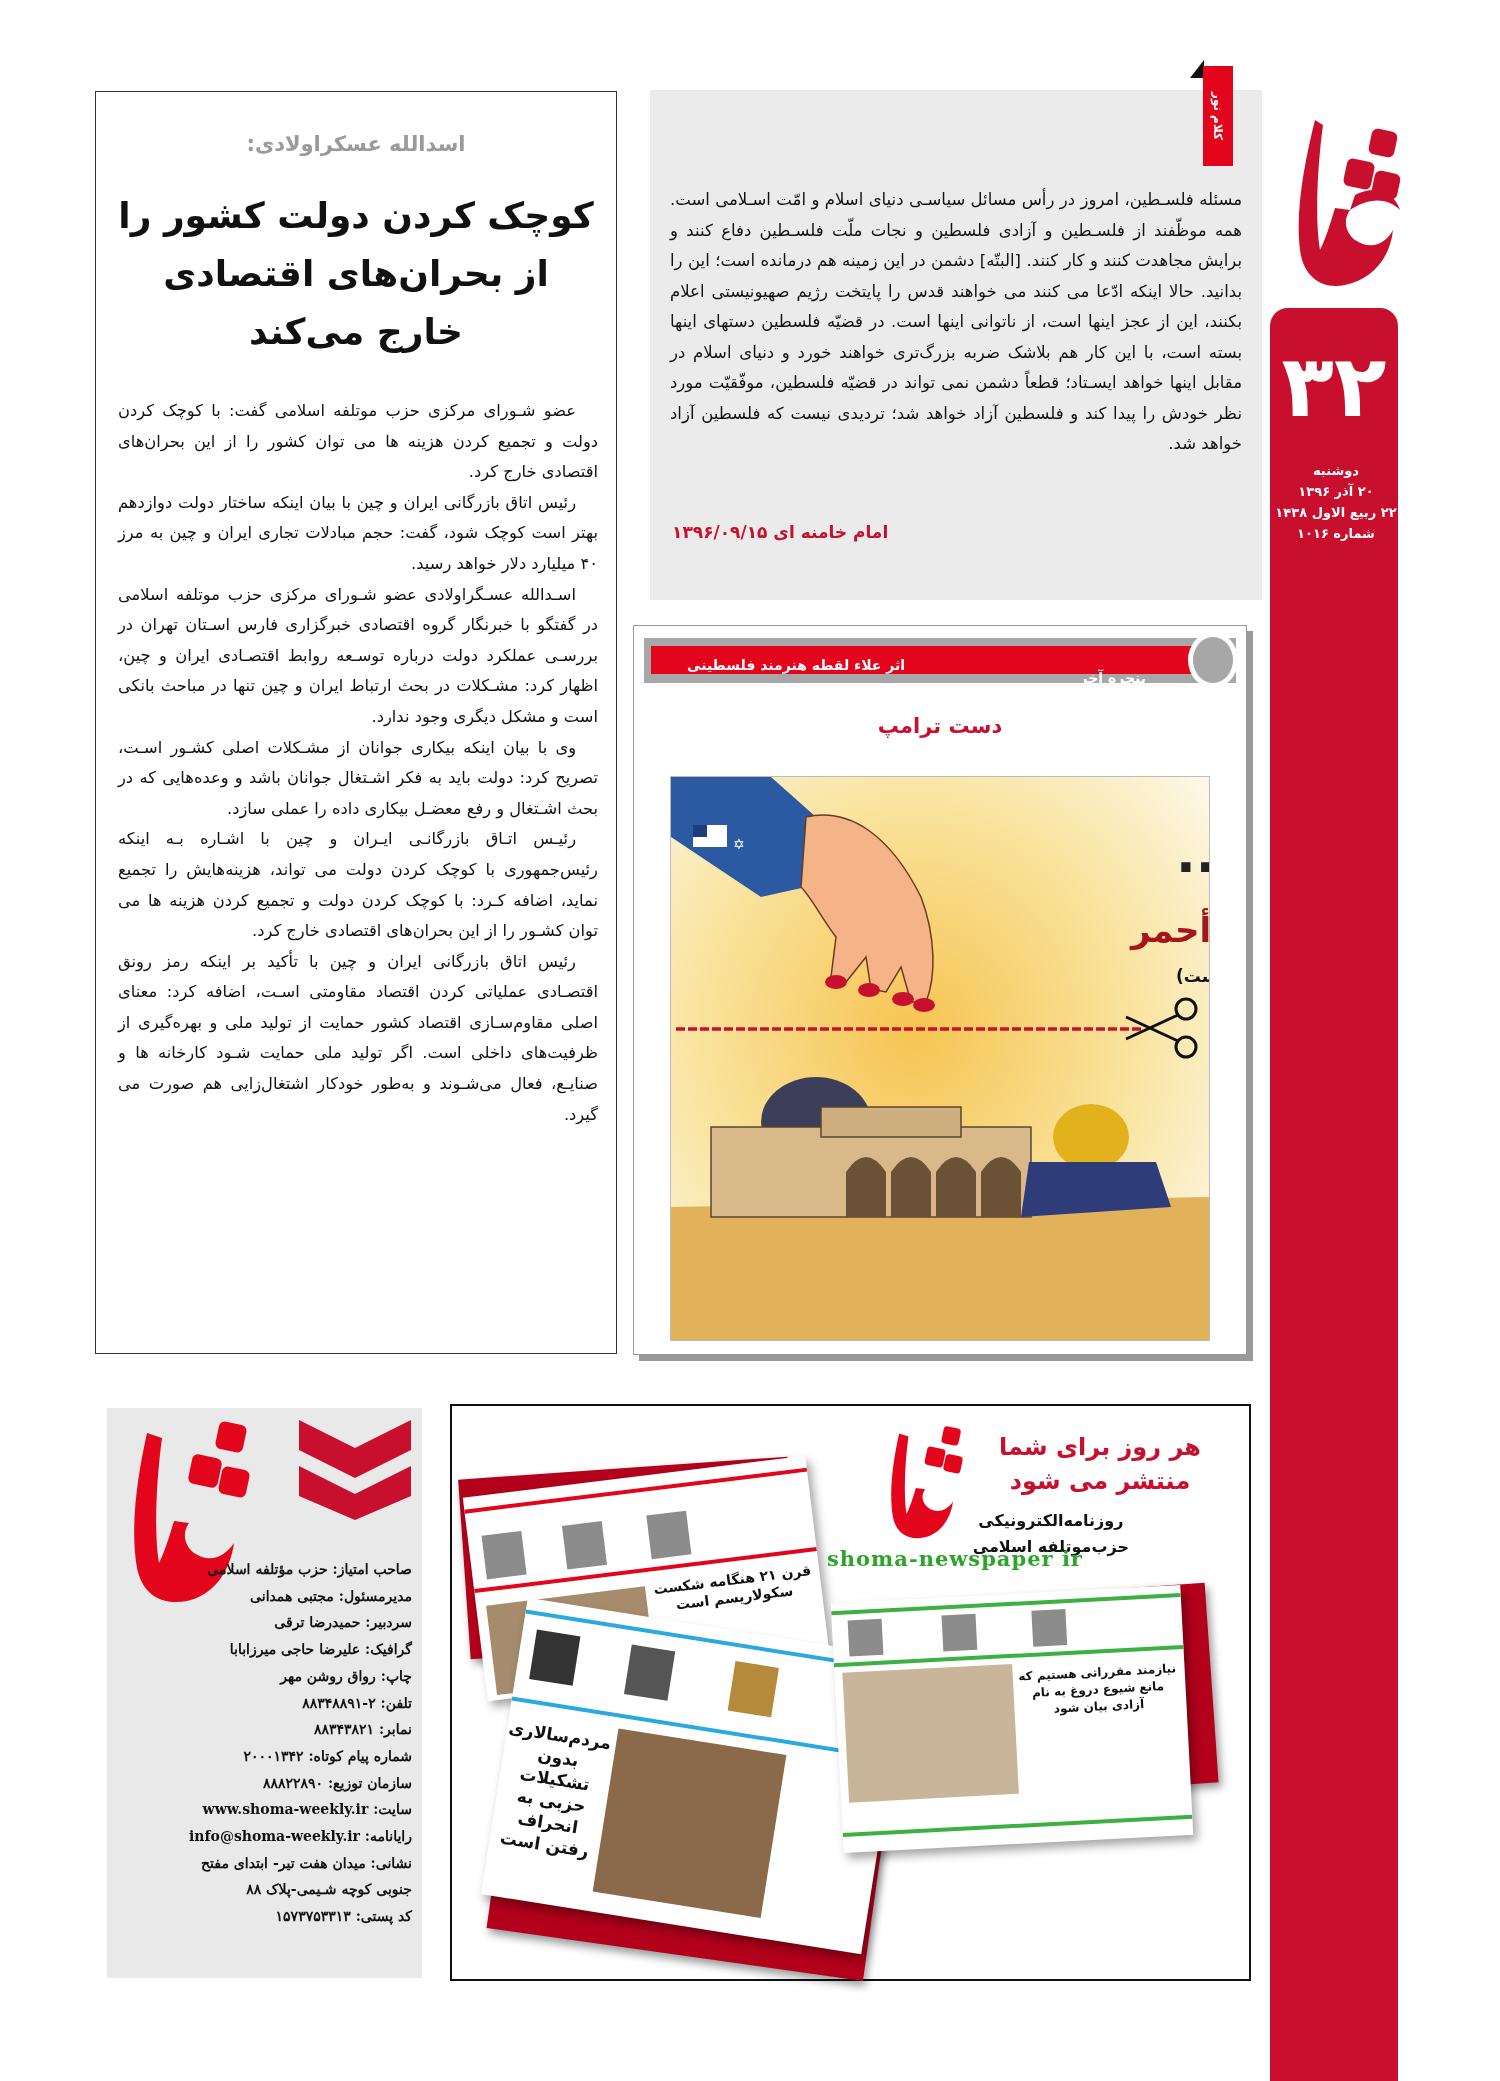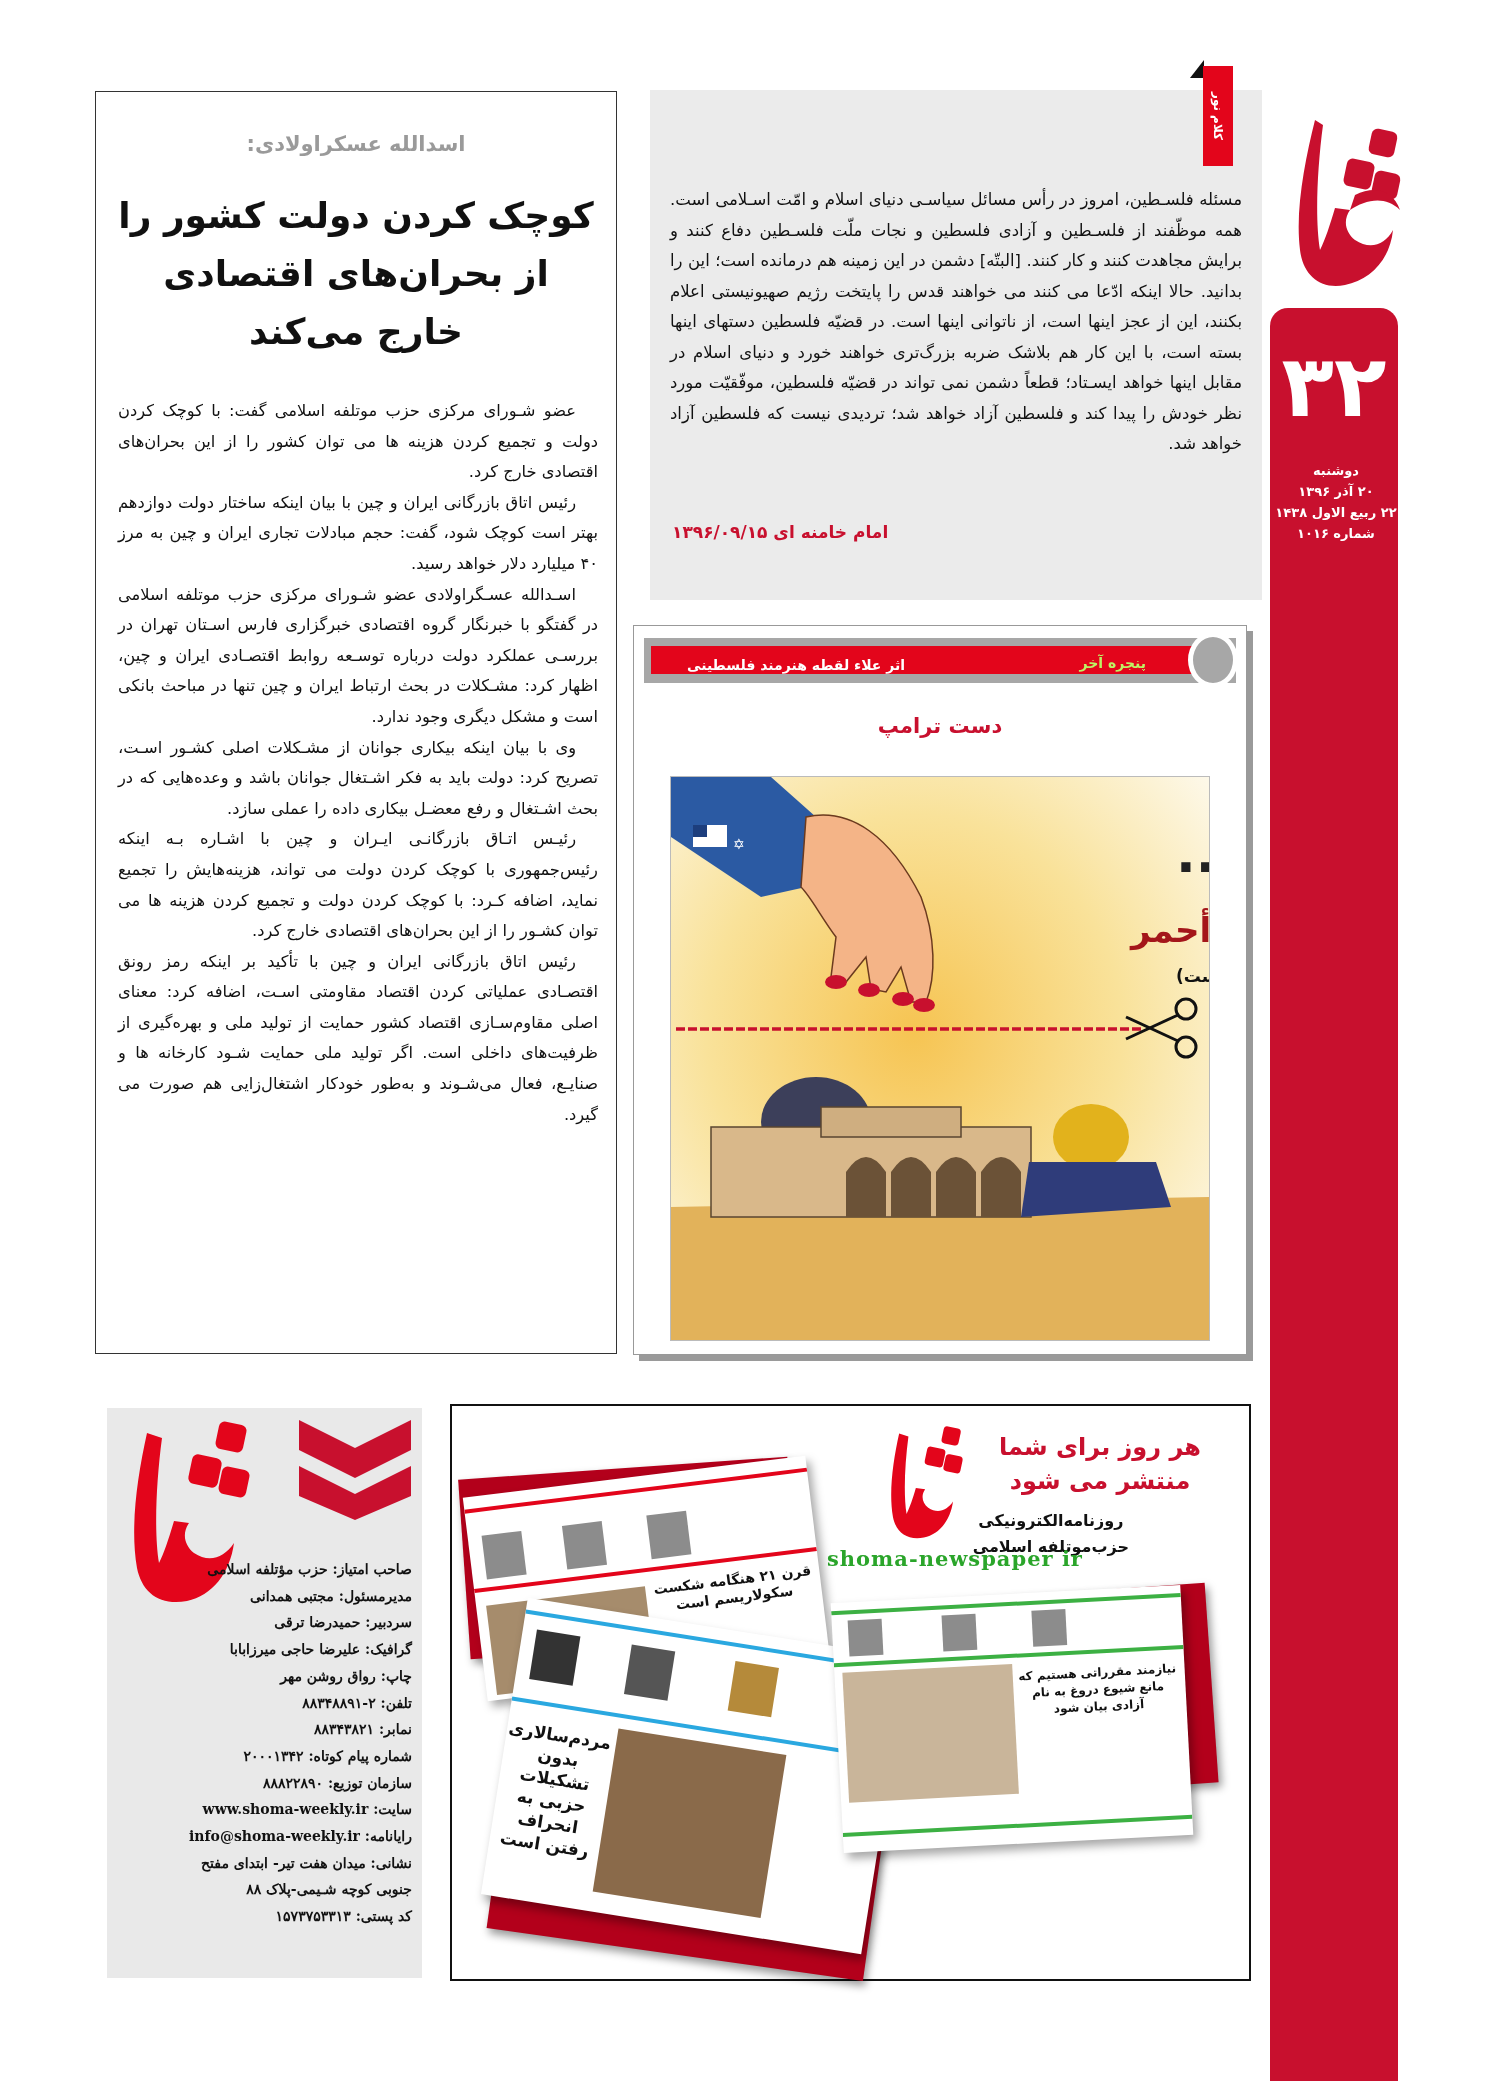--- a/index.html
+++ b/index.html
@@ -22,21 +22,21 @@
   #article-box{position:absolute;left:95px;top:91px;width:522px;height:1263px;border:1.5px solid #333;background:#fff;}
   #article-kicker{position:absolute;left:0;right:0;top:40px;text-align:center;direction:rtl;color:#9a9a9a;font-size:21px;font-weight:bold;}
   #article-title{position:absolute;left:20px;right:20px;top:95px;text-align:center;direction:rtl;font-size:36px;font-weight:bold;line-height:58px;color:#111;}
   #article-body{position:absolute;left:22px;right:18px;top:304px;direction:rtl;text-align:justify;font-size:16.3px;line-height:30.6px;color:#111;}
   #article-body p{margin:0;text-indent:22px;}
   
   #cartoon-frame{position:absolute;left:633px;top:625px;width:614px;height:730px;background:#fff;border:1px solid #999;box-shadow:6px 6px 0 #9a9a9a;}
   #cartoon-head{position:absolute;left:10px;top:12px;width:592px;height:45px;background:#a7a7a7;}
   #cartoon-head-red{position:absolute;left:7px;top:8px;width:560px;height:28px;background:#e3051b;}
   #cartoon-head-circle{position:absolute;right:-2px;top:-6px;width:50px;height:56px;border:5px solid #fff;border-radius:50%;background:#a7a7a7;}
-  #cartoon-section{position:absolute;right:65px;top:9px;color:#bef264;font-size:14px;font-weight:bold;direction:rtl;}
+  #cartoon-section{position:absolute;right:65px;top:24px;color:#ffffff;font-size:14px;font-weight:bold;direction:rtl;}
   #cartoon-credit{position:absolute;left:36px;top:11px;color:#fff;font-size:14px;font-weight:bold;direction:rtl;}
   #cartoon-title{position:absolute;left:0;right:0;top:88px;text-align:center;color:#c8102e;font-size:21px;font-weight:bold;direction:rtl;}
   #cartoon-art{position:absolute;left:36px;top:150px;width:540px;height:565px;border:1px solid #bbb;overflow:hidden;}
   
   #masthead{position:absolute;left:107px;top:1408px;width:315px;height:570px;background:#e9e9e9;}
   #masthead-lines{position:absolute;right:10px;top:148px;direction:rtl;text-align:right;font-size:14px;line-height:26.7px;color:#111;font-family:"DejaVu Serif",serif;font-weight:bold;}
   
   #ad-box{position:absolute;left:450px;top:1404px;width:801px;height:577px;border:2px solid #111;background:#fff;}
   #ad-head1{position:absolute;right:48px;top:24px;direction:rtl;color:#c8102e;font-size:24px;font-weight:bold;line-height:34px;text-align:center;}
   #ad-head2{position:absolute;right:120px;top:102px;direction:rtl;color:#111;font-size:16px;font-weight:bold;line-height:26px;text-align:center;}

